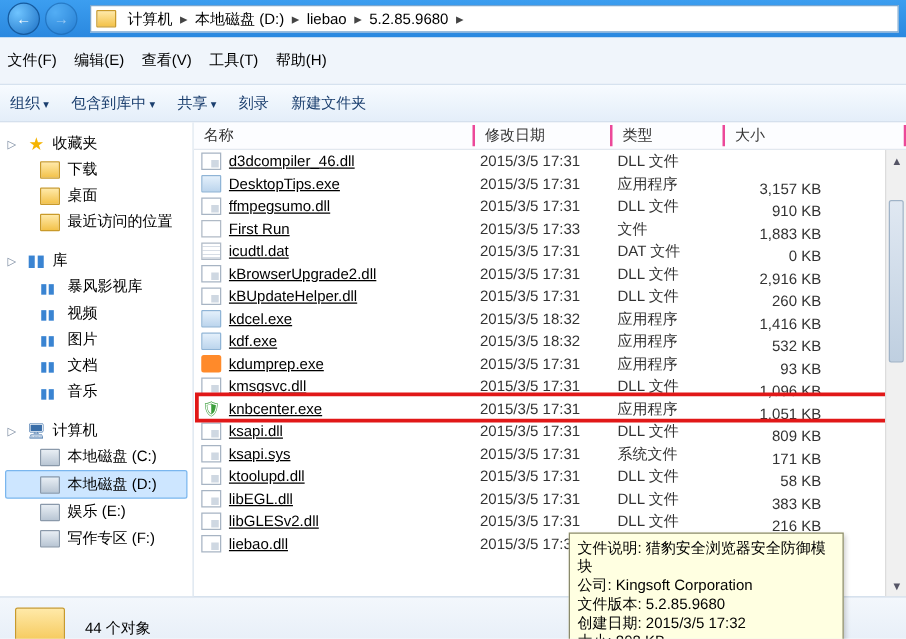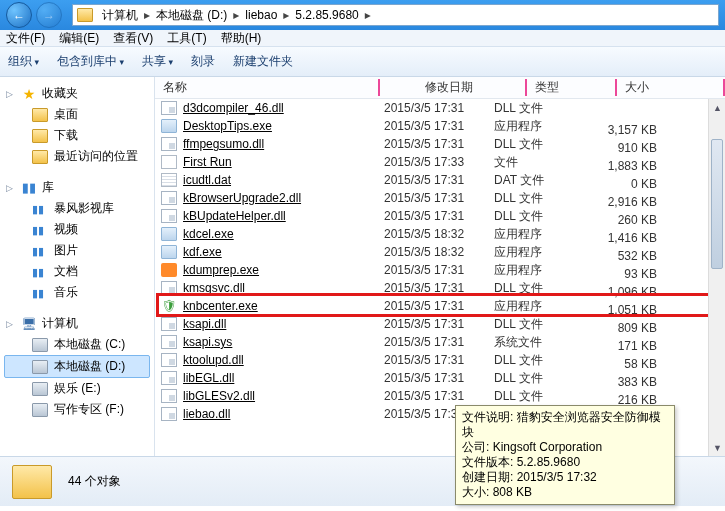--- a/index.html
+++ b/index.html
@@ -6,21 +6,21 @@
 body { width: 725px; height: 511px; background: #fff; overflow: hidden; position: relative; }
 
 .titlebar { height: 30px; background: linear-gradient(#3c9ef0,#2a88df); display: flex; align-items: center; padding: 0 6px; }
 .nav-btn { width: 26px; height: 26px; border-radius: 50%; background: radial-gradient(circle at 30% 30%,#6fc4ff,#1c70c4); border: 1px solid #155a9e; margin-right: 4px; display: flex; align-items: center; justify-content: center; color: #fff; font-size: 14px; }
 .nav-btn.fwd { opacity: .5; }
 .addrwrap { flex: 1; margin-left: 6px; height: 22px; background: #fff; border: 1px solid #7aa6cf; display: flex; align-items: center; padding: 0 4px; }
 .folder-ico { width: 16px; height: 14px; background: linear-gradient(#ffe9a8,#f3c24a); border: 1px solid #c99a2a; border-radius: 1px; margin-right: 6px; }
 .crumb { padding: 0 3px; cursor: default; }
 .crumb-sep { width: 12px; text-align: center; color: #444; }
 
-.menubar { height: 17px; background: #f0f5fb; border-bottom: 1px solid #d6e2ef; display: flex; align-items: center; padding: 0 6px; gap: 14px; }
+.menubar { height: 38px; background: #f0f5fb; border-bottom: 1px solid #d6e2ef; display: flex; align-items: center; padding: 0 6px; gap: 14px; }
 .menubar span { cursor: default; }
 
 .toolbar { height: 30px; background: linear-gradient(#f7fbff,#e4eef9); border-bottom: 1px solid #c9d8e8; display: flex; align-items: center; padding: 0 8px; gap: 18px; color: #1a3e6e; }
 .toolbar .dd::after { content: " ▾"; font-size: 9px; }
 
 .body { display: flex; height: 379px; }
 .sidebar { width: 155px; background: #fff; border-right: 1px solid #d9e3ee; padding: 6px 4px; overflow: hidden; }
 .sb-group { margin-bottom: 10px; }
 .sb-head { display: flex; align-items: center; gap: 4px; padding: 2px 2px; }
 .sb-head .tri { width: 10px; color: #7a8aa0; font-size: 9px; }
@@ -30,21 +30,21 @@
 .sb-item .ic { width: 16px; height: 14px; }
 
 .ic-star { color: #f5b400; font-size: 14px; }
 .ic-fold { background: linear-gradient(#ffe9a8,#f3c24a); border: 1px solid #c99a2a; border-radius: 1px; }
 .ic-drive { background: linear-gradient(#e8eef4,#b9c6d4); border: 1px solid #8a99aa; border-radius: 1px; }
 .ic-lib { color: #3a84d2; font-size: 13px; }
 
 .content { flex: 1; display: flex; flex-direction: column; position: relative; }
 .colhead { height: 22px; border-bottom: 1px solid #e2e8ef; display: flex; align-items: center; background: #fcfdff; }
 .colhead div { padding: 0 8px; border-right: 2px solid #ec4899; color: #333; }
-.cname { width: 225px; } .cdate { width: 110px; margin-left: 37px; } .ctype { width: 90px; } .csize { flex: 1; text-align: left; }
+.cname { width: 225px; } .cdate { width: 110px; } .ctype { width: 90px; } .csize { flex: 1; text-align: left; }
 
 .filelist { flex: 1; overflow: hidden; position: relative; }
 .row { height: 18px; display: flex; align-items: center; padding-left: 6px; }
 .row .fic { width: 16px; height: 14px; margin-right: 6px; display: flex; align-items: center; justify-content: center; }
 .row .fn { width: 201px; white-space: nowrap; overflow: hidden; text-decoration: underline; }
 .row .fd { width: 110px; color: #333; }
 .row .ft { width: 90px; color: #333; }
 .row .fs { width: 85px; text-align: right; padding-right: 12px; color: #333; margin-top: 44px; }
 
 .fic-exe { background: linear-gradient(#e4f0fb,#bcd5ed); border: 1px solid #8fb4d6; border-radius: 1px; }
@@ -113,25 +113,25 @@
     <div class="sb-group" id="sb-fav">
         <div class="sb-head">
           <span class="tri">▷</span>
           <span class="ic">
             <span class="ic-star">★</span>
           </span>
           <span>收藏夹</span>
         </div>
         <div class="sb-item">
           <span class="ic ic-fold"></span>
+          <span>下载</span>
+        </div>
+        <div class="sb-item">
+          <span class="ic ic-fold"></span>
           <span>桌面</span>
-        </div>
-        <div class="sb-item">
-          <span class="ic ic-fold"></span>
-          <span>下载</span>
         </div>
         <div class="sb-item">
           <span class="ic ic-fold"></span>
           <span>最近访问的位置</span>
         </div>
       </div>
     <div class="sb-group" id="sb-lib">
         <div class="sb-head">
           <span class="tri">▷</span>
           <span class="ic">

